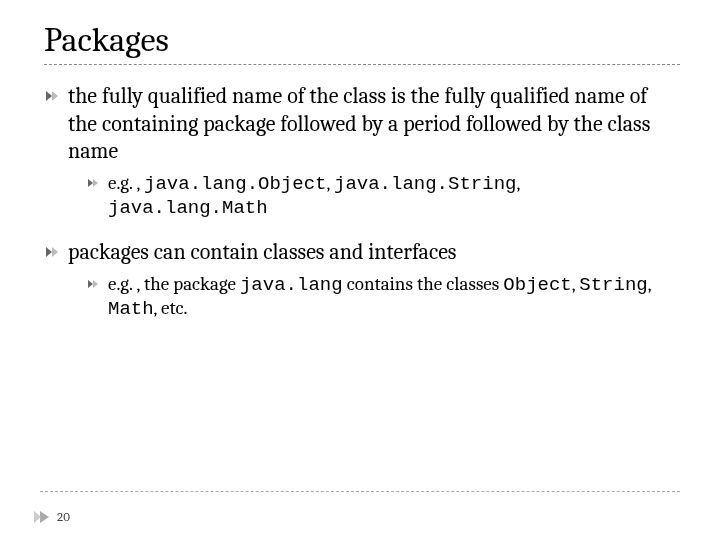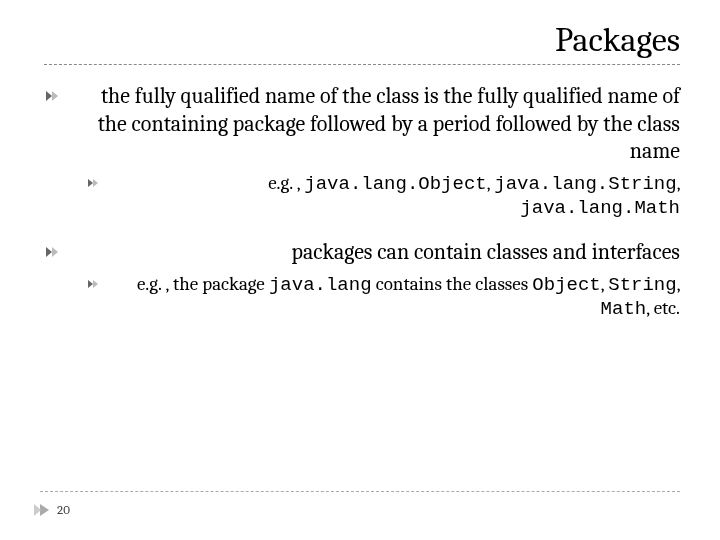--- a/index.html
+++ b/index.html
@@ -1,15 +1,15 @@
 <!DOCTYPE html>
 <html><head>
 <meta charset="utf-8">
 <style>
-  * { margin: 0; padding: 0; box-sizing: border-box; text-align: right; }
+  * { margin: 0; padding: 0; box-sizing: border-box; }
   body {
     width: 720px;
     height: 540px;
     background: #fff;
     font-family: Cambria, Georgia, 'Times New Roman', serif;
     color: #000;
     position: relative;
     overflow: hidden;
   }
   .slide {
@@ -89,21 +89,21 @@
     top: 7px;
     width: 0; height: 0;
     border-left: 5px solid #bbb;
     border-top: 4px solid transparent;
     border-bottom: 4px solid transparent;
   }
   .mono { font-family: Consolas, 'Courier New', monospace; }
   .footer {
     position: absolute;
     left: 40px;
-    bottom: 23px;
+    bottom: 16px;
     display: flex;
     align-items: center;
     gap: 8px;
     font-size: 13px;
     color: #444;
   }
   .footer-marker {
     width: 0; height: 0;
     border-left: 9px solid #aaa;
     border-top: 6px solid transparent;

